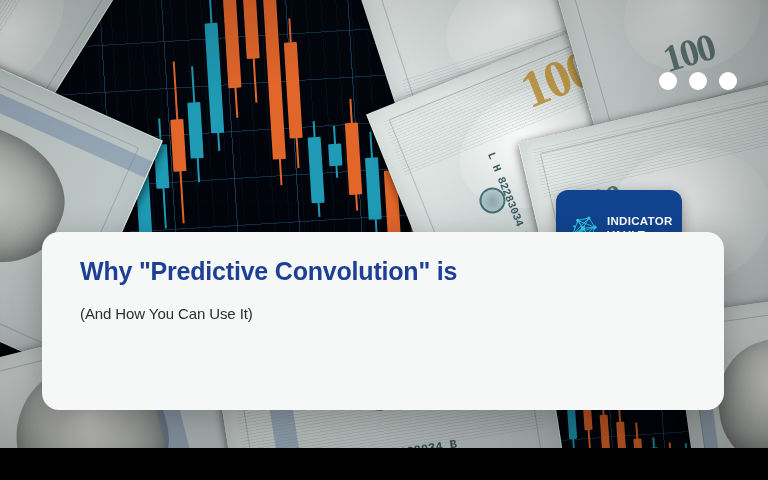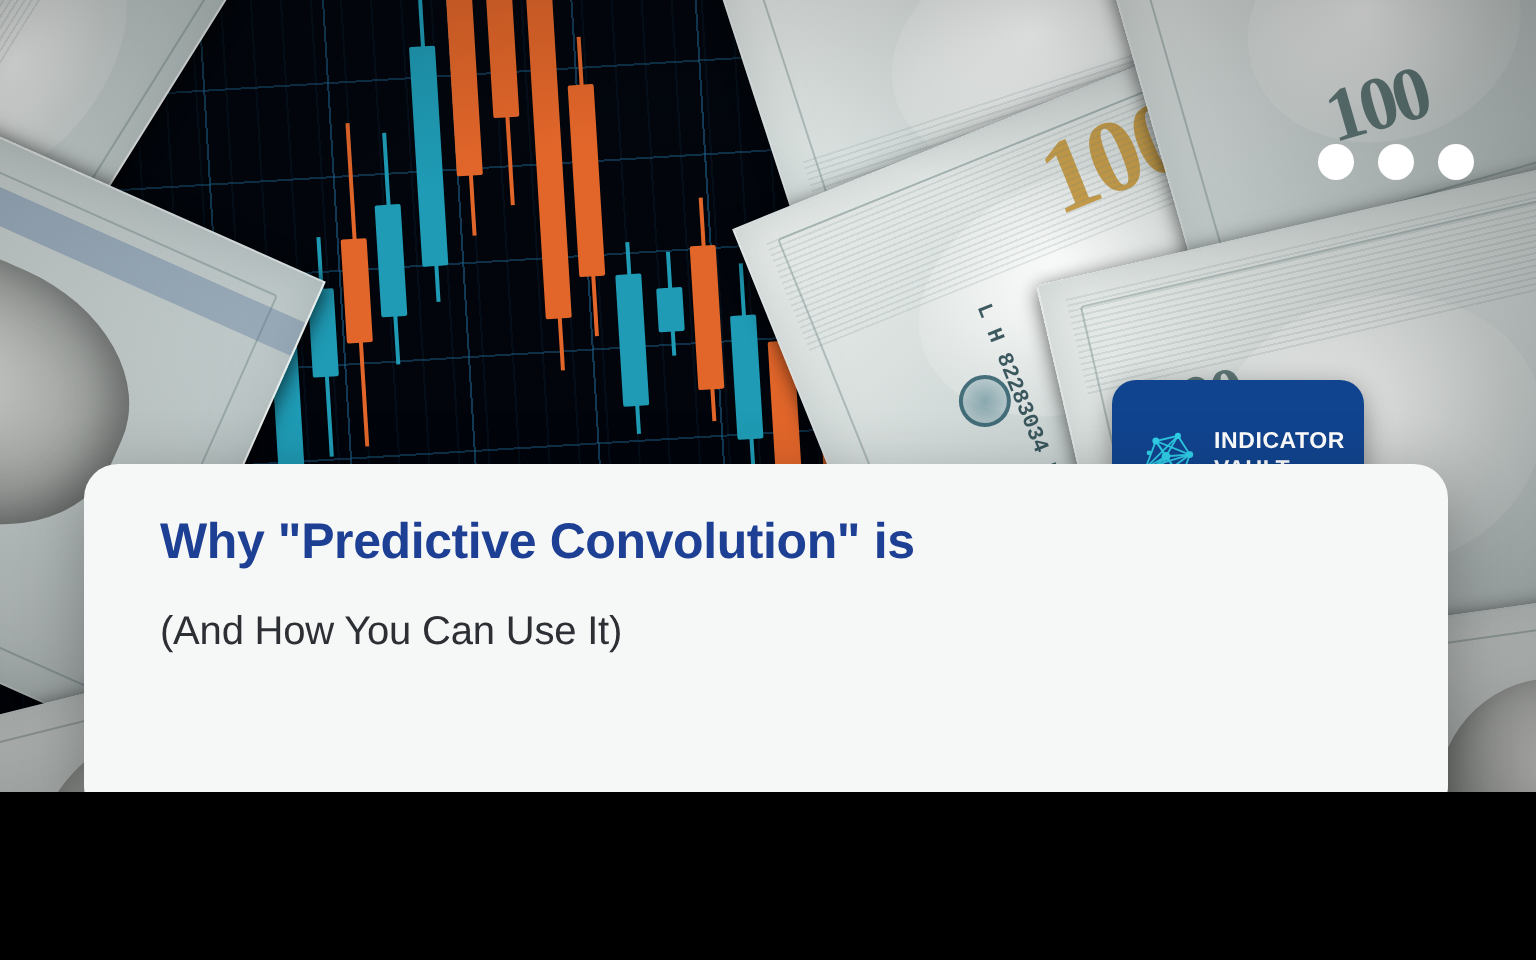--- a/index.html
+++ b/index.html
@@ -1,19 +1,19 @@
 <!DOCTYPE html>
 <html><head>
 <meta charset="utf-8">
 <style>
   * { margin:0; padding:0; box-sizing:border-box; }
   html,body { width:768px; height:480px; overflow:hidden; background:#000; }
   body { font-family:"Liberation Sans", sans-serif; }
 
-  .stage{ position:relative; width:768px; height:396px; overflow:hidden; background:#05080e; }
+  .stage{ position:relative; width:768px; height:448px; overflow:hidden; background:#05080e; }
 
   
   .photo{ position:absolute; inset:0; overflow:hidden; background:#03060c; }
 
   
   .chartpanel{
     position:absolute; left:-10px; top:-12px; width:700px; height:510px;
     background:
       linear-gradient(180deg,#02060d 0%,#01040a 55%,#02060d 100%);
     transform:rotate(-3.5deg);
@@ -119,21 +119,21 @@
   }
   .kicker{
     color:#1d3f94; font-size:25px; font-weight:bold; letter-spacing:-.2px;
     line-height:1.1; white-space:nowrap;
   }
   .headline{
     color:#16357f; font-size:35px; font-weight:bold; letter-spacing:-.6px;
     line-height:1.12; margin-top:5px; white-space:nowrap;
   }
   .subline{
-    color:#2c2f33; font-size:20px; margin-top:19px; letter-spacing:-.1px;
+    color:#2c2f33; font-size:15px; margin-top:19px; letter-spacing:-.1px;
   }
 </style>
 </head>
 <body>
 
 <div class="stage">
 
   <div class="photo">
 
     <div class="chartpanel">

